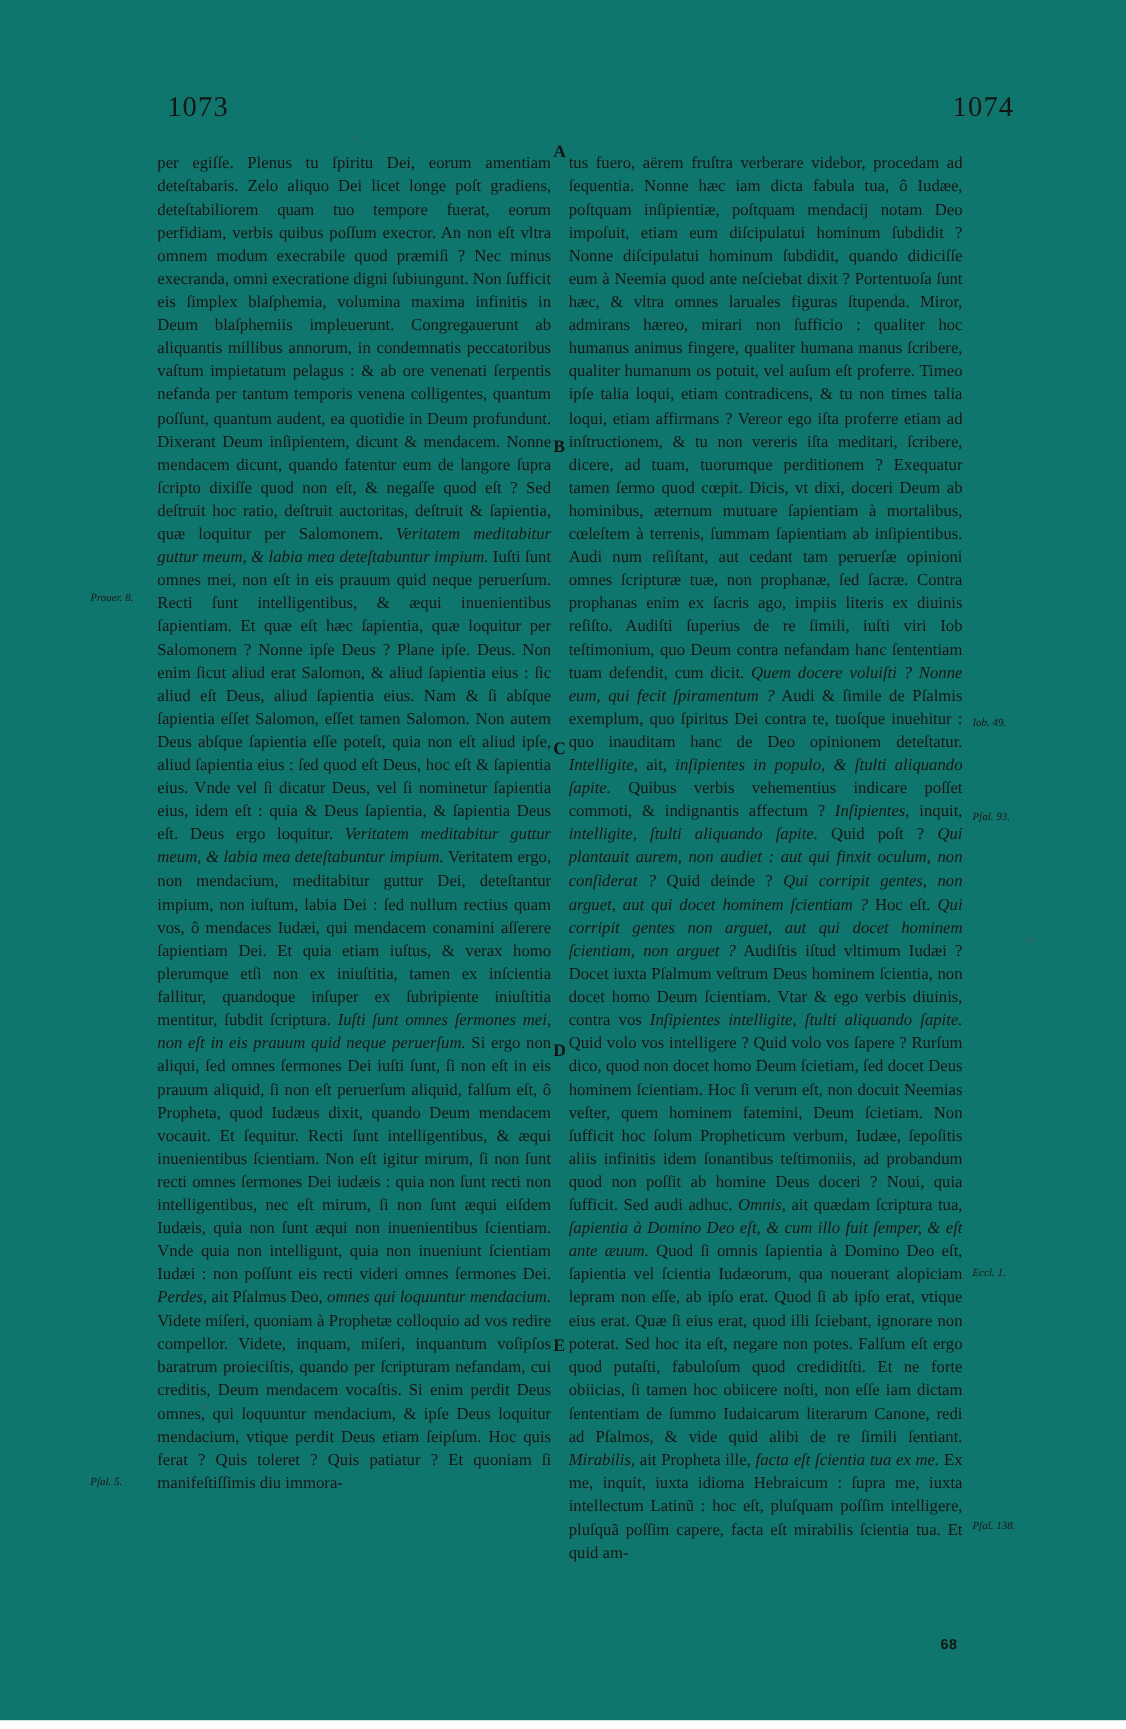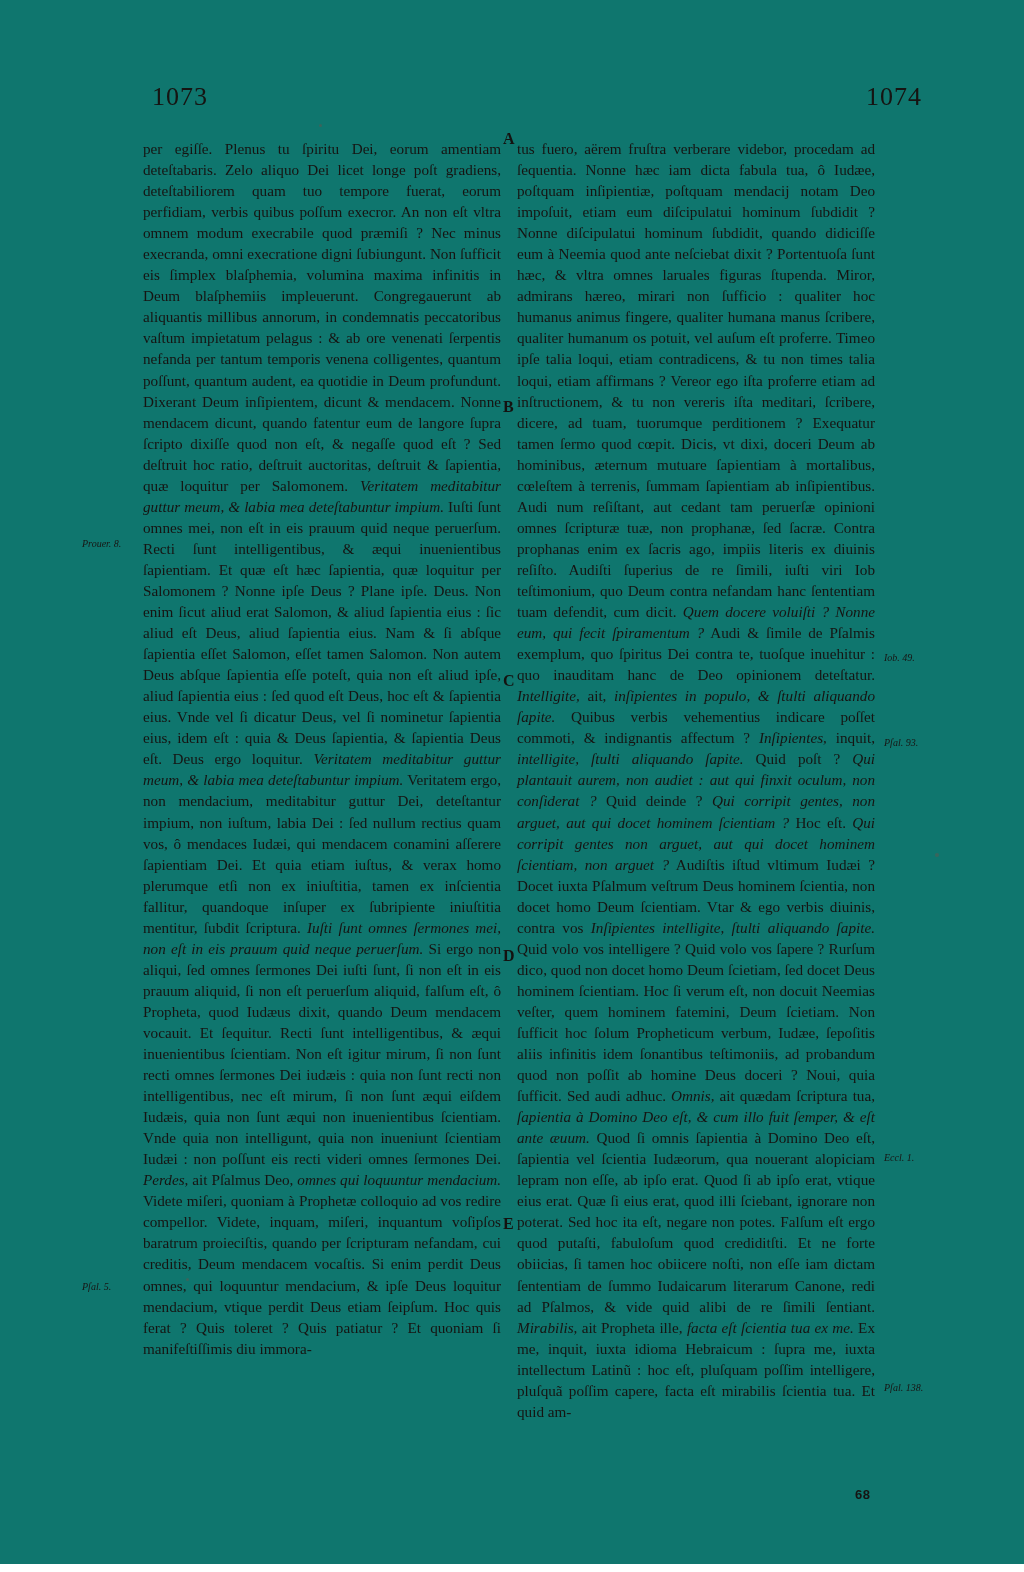--- a/index.html
+++ b/index.html
@@ -130,21 +130,21 @@
       </div>
   </div>
 
   <div class="section-letter" style="top:130px">A</div>
   <div class="section-letter" style="top:398px">B</div>
   <div class="section-letter" style="top:672px">C</div>
   <div class="section-letter" style="top:947px">D</div>
   <div class="section-letter" style="top:1215px">E</div>
 
   <div class="marginal marg-left" style="top:536px">Prouer. 8.</div>
-  <div class="marginal marg-left" style="top:1279px">Pſal. 5.</div>
+  <div class="marginal marg-left" style="top:1340px">Pſal. 5.</div>
 
   <div class="marginal marg-right" style="top:650px">Iob. 49.</div>
   <div class="marginal marg-right" style="top:735px">Pſal. 93.</div>
   <div class="marginal marg-right" style="top:1150px">Eccl. 1.</div>
   <div class="marginal marg-right" style="top:1380px">Pſal. 138.</div>
 
   <div class="signature">68</div>
 
   <div class="speck" style="left:319px; top:124px; width:3px; height:3px;"></div>
   <div class="speck" style="left:935px; top:853px; width:4px; height:4px;"></div>

